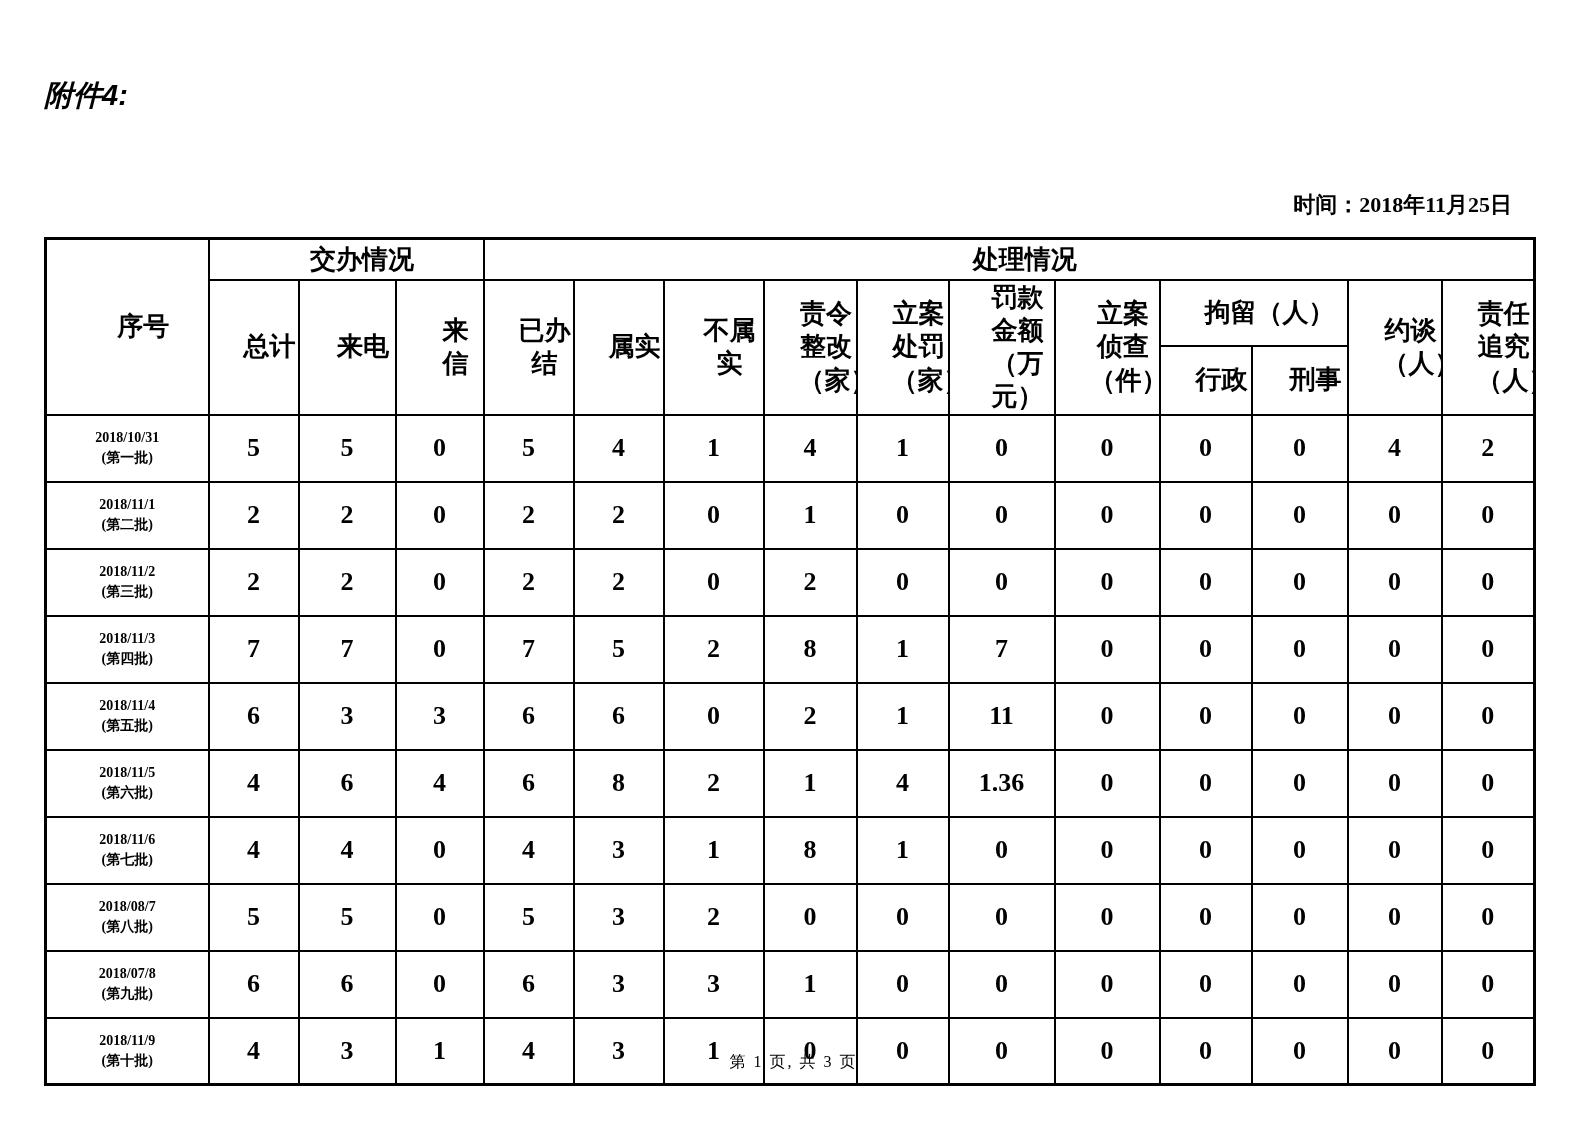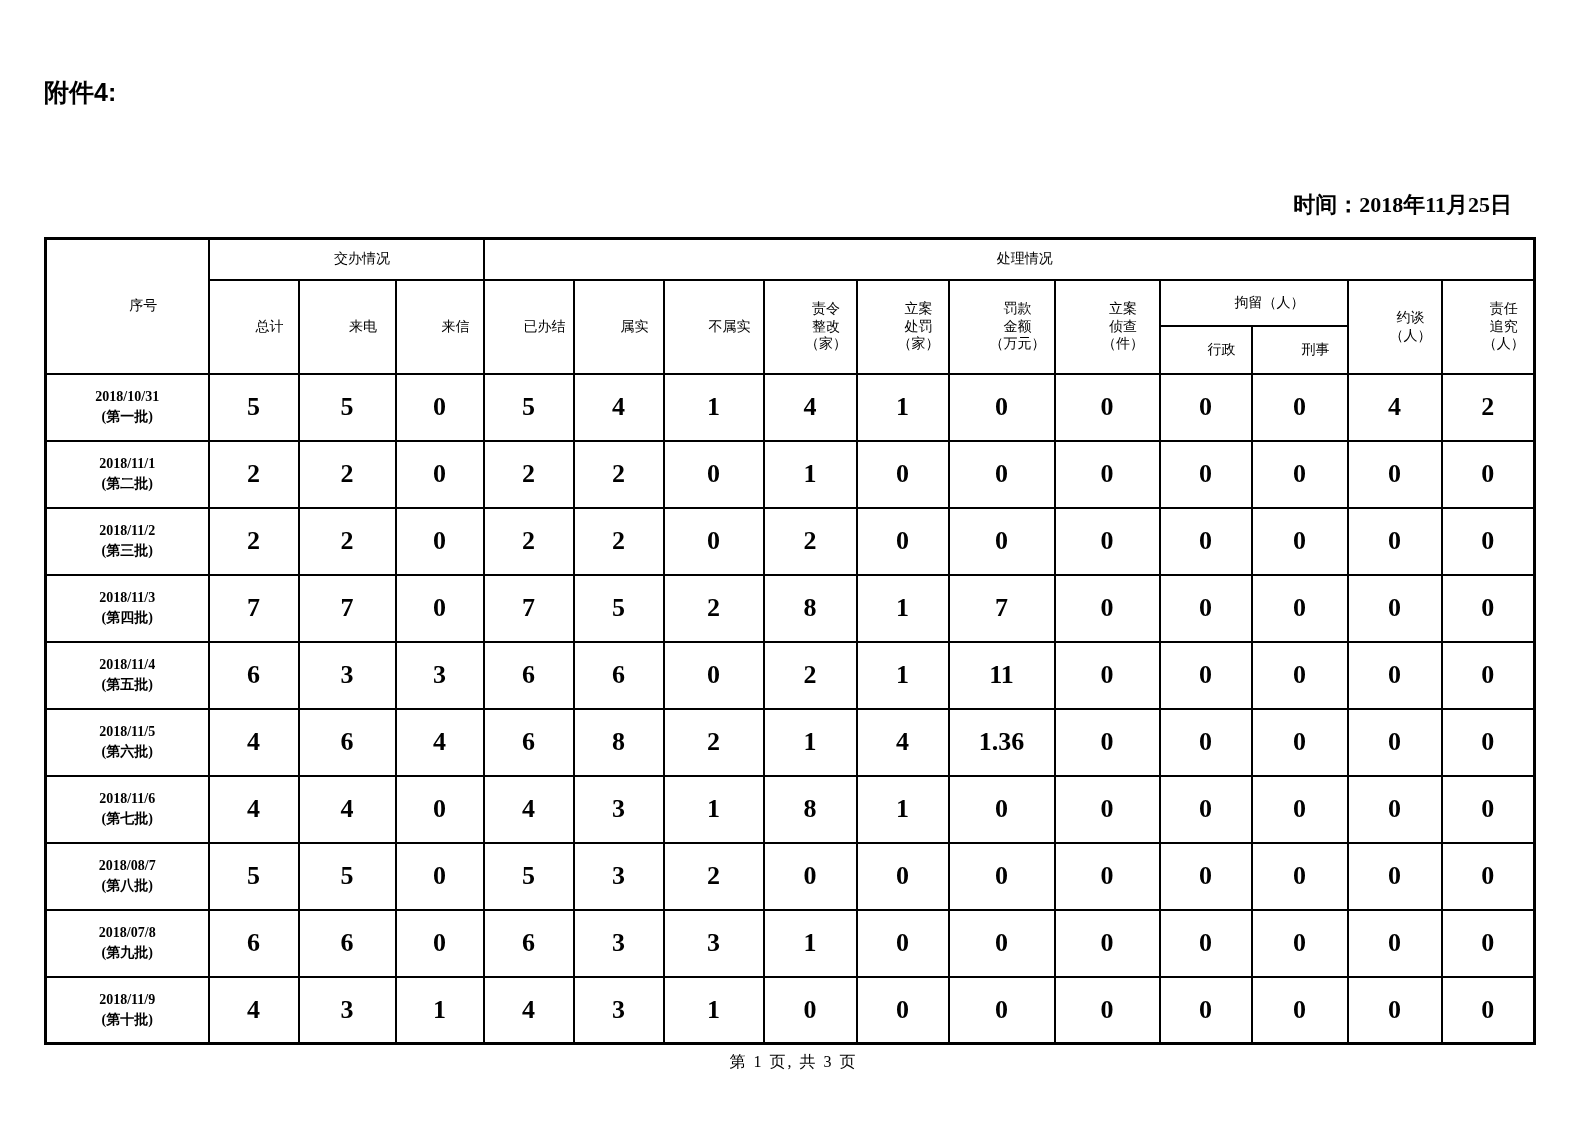--- a/index.html
+++ b/index.html
@@ -7,22 +7,23 @@
   .page {
     position:relative;
     width:1587px; height:1122px;
     background:#ffffff;
     color:#000;
     font-family:"Liberation Serif","DejaVu Serif",serif;
     overflow:hidden;
   }
   .attachment {
     position:absolute; left:44px; top:76px;
-    font-size:25px; font-weight:bold;
+    font-size:29px; font-weight:bold;
     font-family:"Liberation Sans","DejaVu Sans",sans-serif;
+    font-style:italic;
   }
   .title {
     position:absolute; top:122px; left:0; width:100%;
     text-align:center;
     font-size:34px; font-weight:bold; letter-spacing:2px;
     font-family:"Liberation Sans","DejaVu Sans",sans-serif;
   }
   .date {
     position:absolute; top:190px; right:75px;
     font-size:22px; font-weight:bold;
@@ -39,23 +40,23 @@
   .stat-table th, .stat-table td {
     border:2px solid #000;
     text-align:center;
     vertical-align:middle;
     font-weight:bold;
     white-space:pre-line;
     overflow:hidden;
     padding:0 2px;
   }
   .stat-table th {
-    font-size:14px;
+    font-size:26px;
     line-height:1.28;
-    font-weight:normal;
+    font-weight:bold;
     padding-left:34px;
   }
   tr.hrow1 { height:41px; }
   tr.hrow2 { height:46px; }
   tr.hrow3 { height:48px; }
   tr.drow  { height:67px; }
   td.row-label {
     font-size:14px;
     line-height:1.4;
   }

